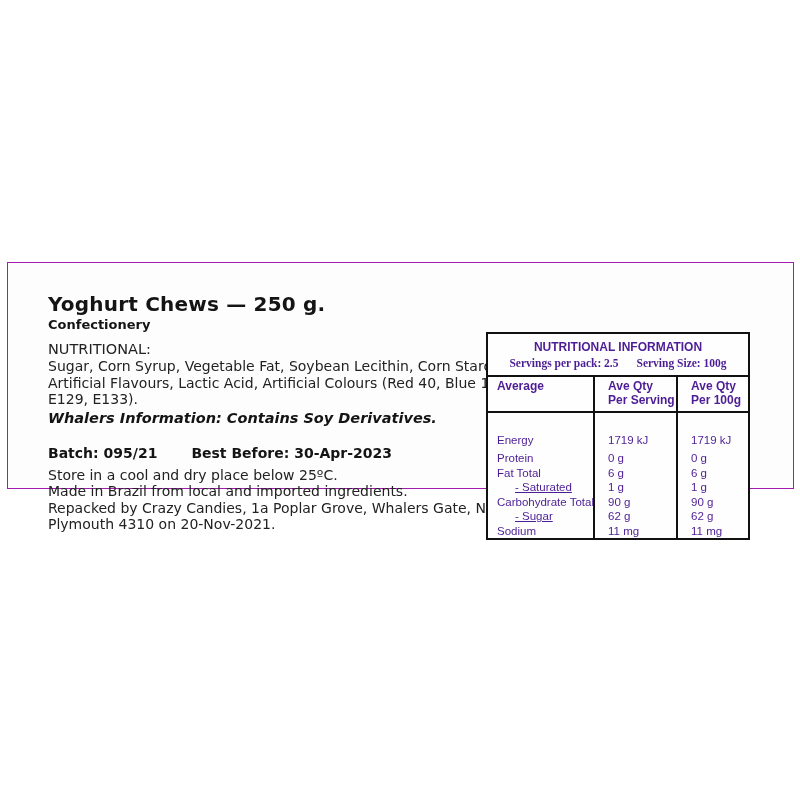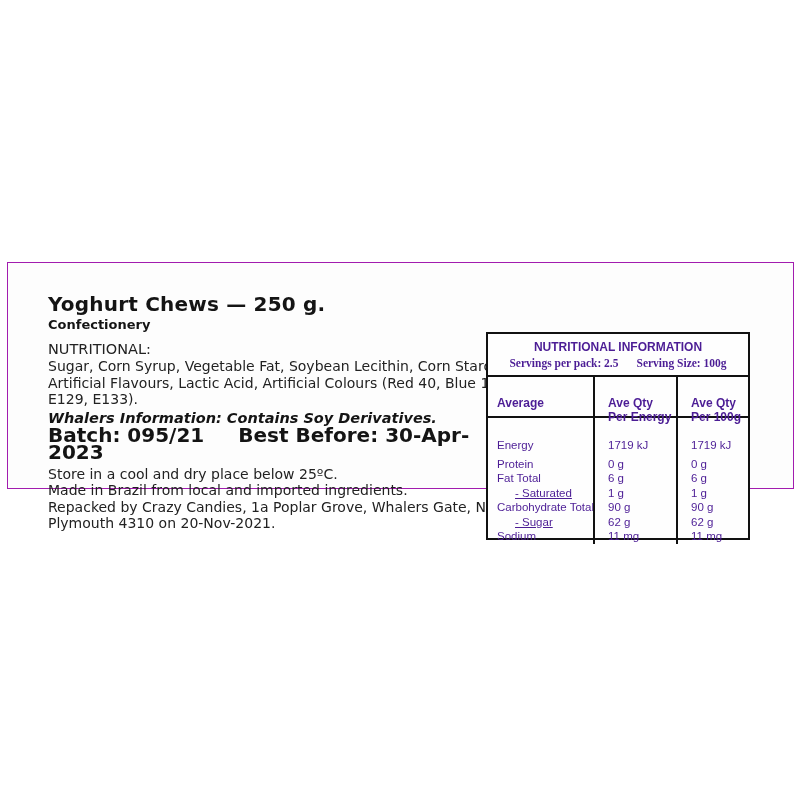--- a/index.html
+++ b/index.html
@@ -48,22 +48,22 @@
   }
   .allergen-line {
     margin-top: 2px;
     font-size: 14.5px;
     font-weight: bold;
     font-style: italic;
     line-height: 17px;
     color: #141414;
   }
   .batch-line {
-    margin-top: 0;
-    font-size: 20px;
+    margin-top: 18px;
+    font-size: 14px;
     font-weight: bold;
     line-height: 17px;
     color: #141414;
   }
   .batch-line .batch-part { margin-right: 34px; }
   .storage-block { margin-top: 5px; }
 
   
   .ntable {
     position: absolute;
@@ -96,21 +96,21 @@
     font-family: Liberation Serif, serif;
   }
   .nt-servings .servings-part { margin-right: 18px; }
   .nt-colhead {
     display: flex;
     border-bottom: 2px solid #111;
     height: 41px;
     font-size: 12px;
     font-weight: bold;
   }
-  .nt-colhead .cell { padding-top: 19px; line-height: 14px; white-space: nowrap; }
+  .nt-colhead .cell { padding-top: 2px; line-height: 14px; white-space: nowrap; }
   .nt-body { display: flex; flex: 1; font-size: 11.5px; }
   .col1 { width: 105px; padding-left: 9px; }
   .col2 { width: 83px; border-left: 2px solid #111; padding-left: 13px; }
   .col3 { flex: 1; border-left: 2px solid #111; padding-left: 13px; }
   .nt-body .col1, .nt-body .col2, .nt-body .col3 { padding-top: 20px; }
   .row-line {
     line-height: 14.5px;
     white-space: nowrap;
   }
   .row-line.first { margin-bottom: 4px; }
@@ -152,21 +152,21 @@
       <div class="nt-title">NUTRITIONAL INFORMATION</div>
       <div class="nt-servings">
         <span class="servings-part">Servings per pack: 2.5</span><span>Serving Size: 100g</span>
       </div>
     </div>
 
     <div class="nt-colhead">
       <div class="cell col1">Average</div>
       <div class="cell col2">
         <div>Ave Qty</div>
-        <div>Per Energy</div>
+        <div>Per Serving</div>
       </div>
       <div class="cell col3">
         <div>Ave Qty</div>
         <div>Per 100g</div>
       </div>
     </div>
 
     <div class="nt-body">
       <div class="col1">
         <div class="row-line first">Energy</div>

